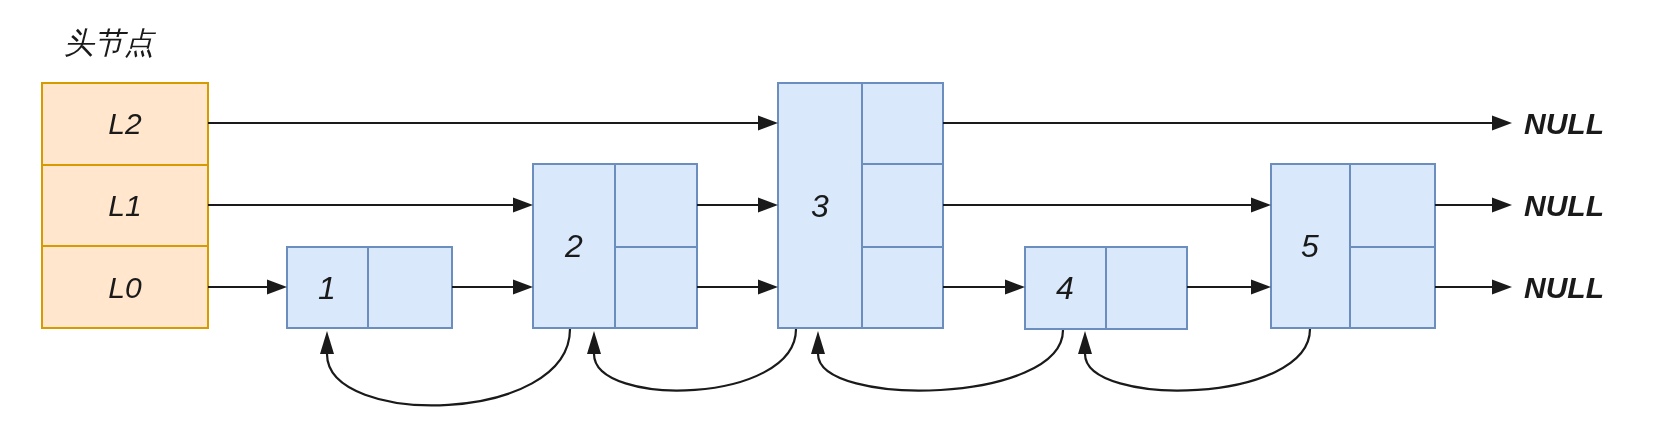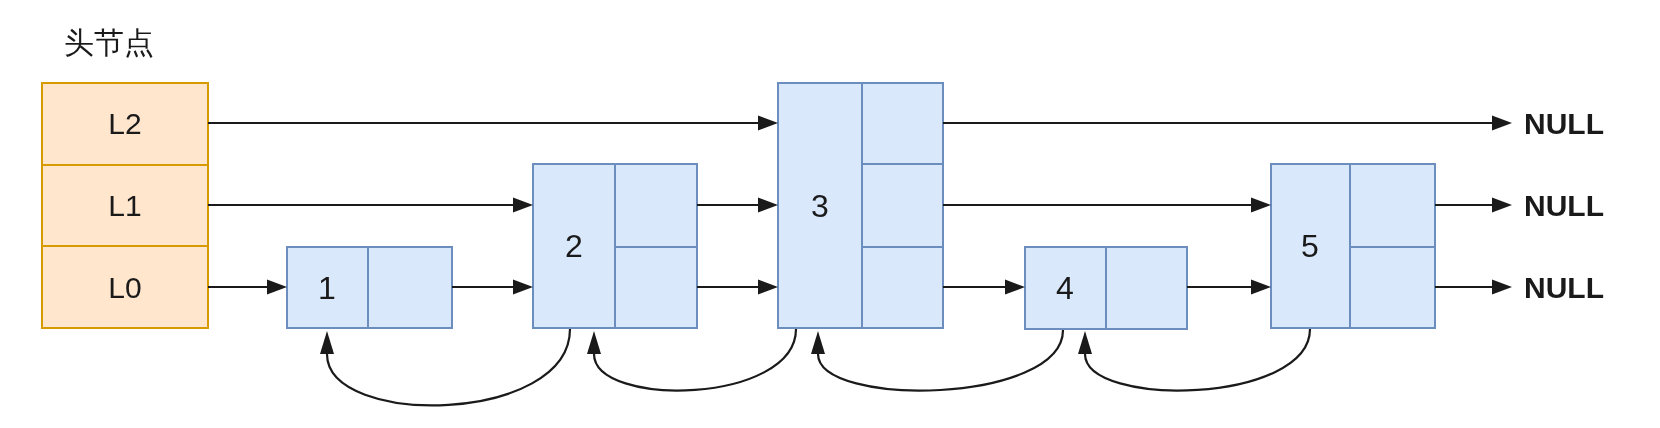--- a/index.html
+++ b/index.html
@@ -5,21 +5,21 @@
   
   html, body {
     margin: 0;
     padding: 0;
     background: #ffffff;
     width: 1660px;
     height: 428px;
     overflow: hidden;
     font-family: "Liberation Sans", "DejaVu Sans", sans-serif;
   }
-  .stage { position: relative; width: 1504px; height: 428px; }
+  .stage { position: relative; width: 1504px; height: 428px; font-style: italic; }
   svg { display: block; }
   .lbl {
     font-family: "Liberation Sans", "DejaVu Sans", sans-serif;
     fill: #1a1a1a;
   }
   .head-cell-lbl { font-size: 30px; }
   .node-lbl  { font-size: 32px; }
   .null-lbl  { font-size: 30px; font-weight: 600; }
   .title-lbl { font-size: 30px; font-weight: 500; }
   .wire   { stroke: #1a1a1a; stroke-width: 2.2; fill: none; }

